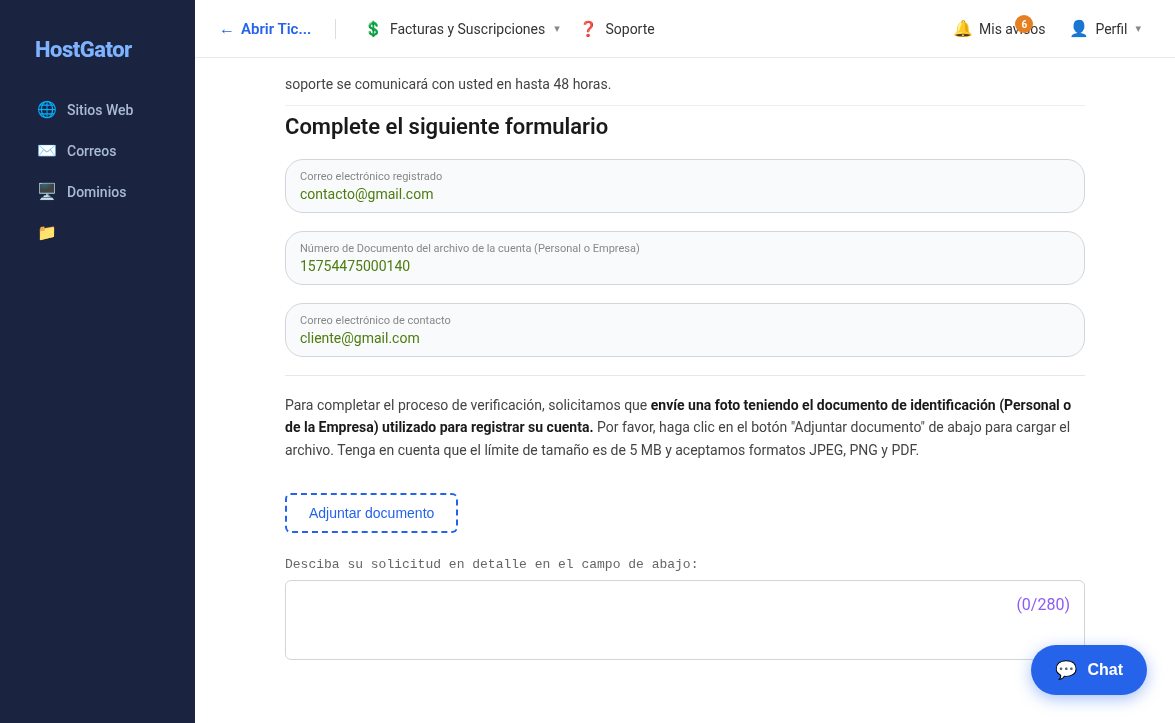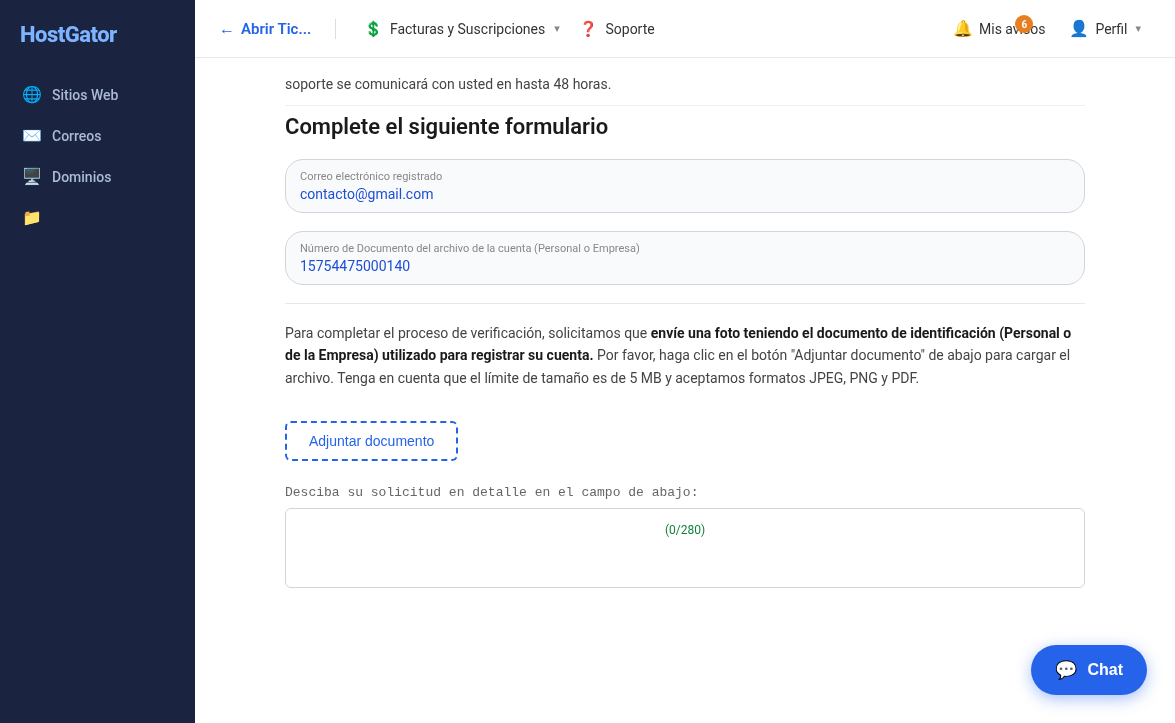--- a/index.html
+++ b/index.html
@@ -5,21 +5,21 @@
     * { box-sizing: border-box; margin: 0; padding: 0; }
     body { font-family: -apple-system, BlinkMacSystemFont, 'Segoe UI', Roboto, sans-serif; display: flex; height: 723px; overflow: hidden; background: #f5f5f5; }
 
     
     .sidebar {
       width: 195px;
       background: #1a2340;
       color: #fff;
       display: flex;
       flex-direction: column;
-      padding: 0;
+      padding: 15px;
       flex-shrink: 0;
     }
     .sidebar-logo {
       padding: 22px 20px 28px;
       font-size: 22px;
       font-weight: 800;
       color: #fff;
       letter-spacing: -0.5px;
     }
     .sidebar-logo span { color: #7eb3ff; }
@@ -163,21 +163,21 @@
     }
     .form-field label {
       display: block;
       font-size: 11px;
       color: #888;
       margin-bottom: 3px;
       font-weight: 400;
     }
     .form-field .field-value {
       font-size: 14px;
-      color: #1d4ed8;
+      color: #4d7c0f;
       font-weight: 400;
     }
     .form-divider {
       border: none;
       border-top: 1px solid #e5e7eb;
       margin: 4px 0 18px;
     }
 
     
     .verification-text {
@@ -213,23 +213,23 @@
     }
     .description-box {
       border: 1px solid #d1d5db;
       border-radius: 6px;
       min-height: 80px;
       background: #fff;
       padding: 10px 14px;
       position: relative;
     }
     .description-counter {
-      text-align: center;
-      font-size: 12px;
-      color: #15803d;
+      text-align: right;
+      font-size: 16px;
+      color: #8b5cf6;
       padding: 4px 0 2px;
     }
 
     
     .chat-btn {
       position: fixed;
       bottom: 28px;
       right: 28px;
       background: #2563eb;
       color: #fff;
@@ -322,20 +322,26 @@
 
       
       <div class="form-group">
         <div class="form-field">
           <label>Número de Documento del archivo de la cuenta (Personal o Empresa)</label>
           <div class="field-value">15754475000140</div>
         </div>
       </div>
 
       
+      <div class="form-group">
+        <div class="form-field">
+          <label>Correo electrónico de contacto</label>
+          <div class="field-value">cliente@gmail.com</div>
+        </div>
+      </div>
 
       <hr class="form-divider">
 
       
       <p class="verification-text">
         <span>Para completar el proceso de verificación, solicitamos que </span><strong>envíe una foto teniendo el documento de identificación (Personal o de la Empresa) utilizado para registrar su cuenta.</strong><span> Por favor, haga clic en el botón "Adjuntar documento" de abajo para cargar el archivo. Tenga en cuenta que el límite de tamaño es de 5 MB y aceptamos formatos JPEG, PNG y PDF.</span>
       </p>
 
       
       <button class="attach-btn">

